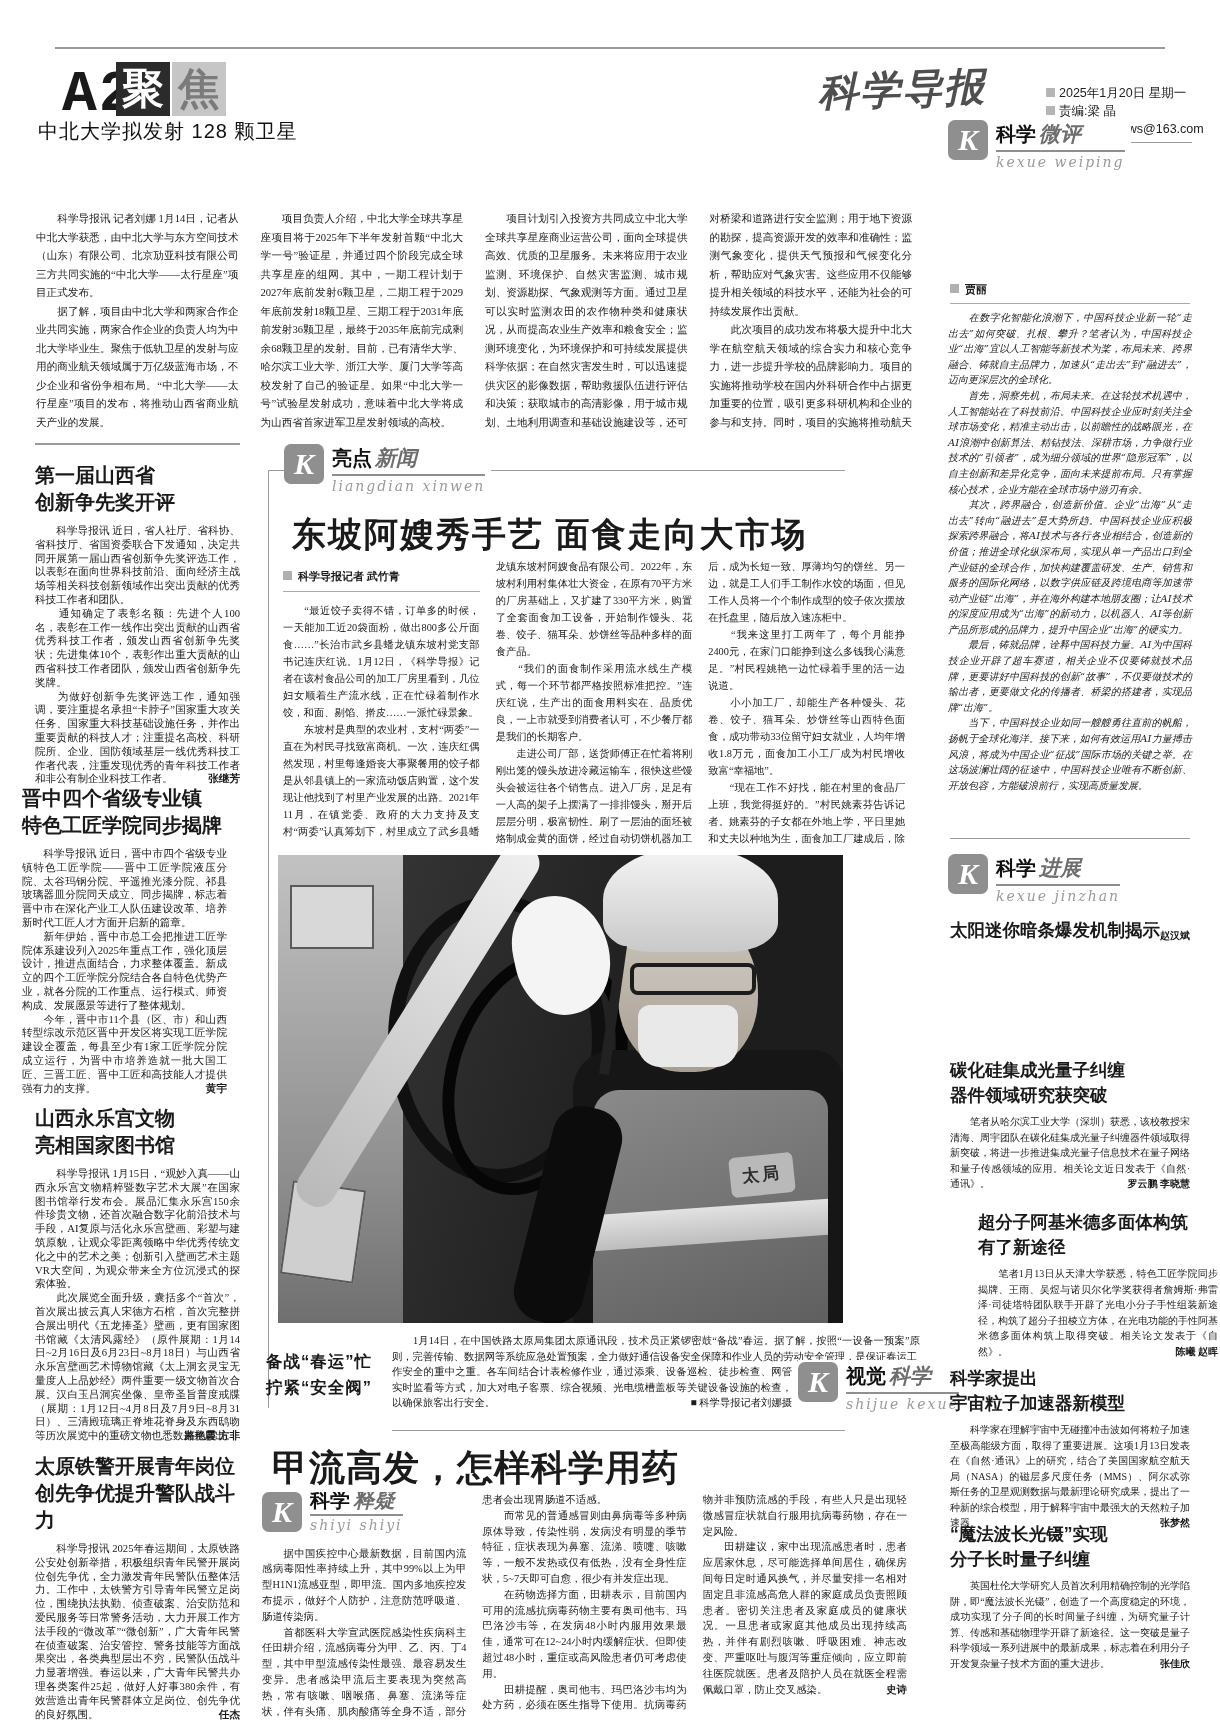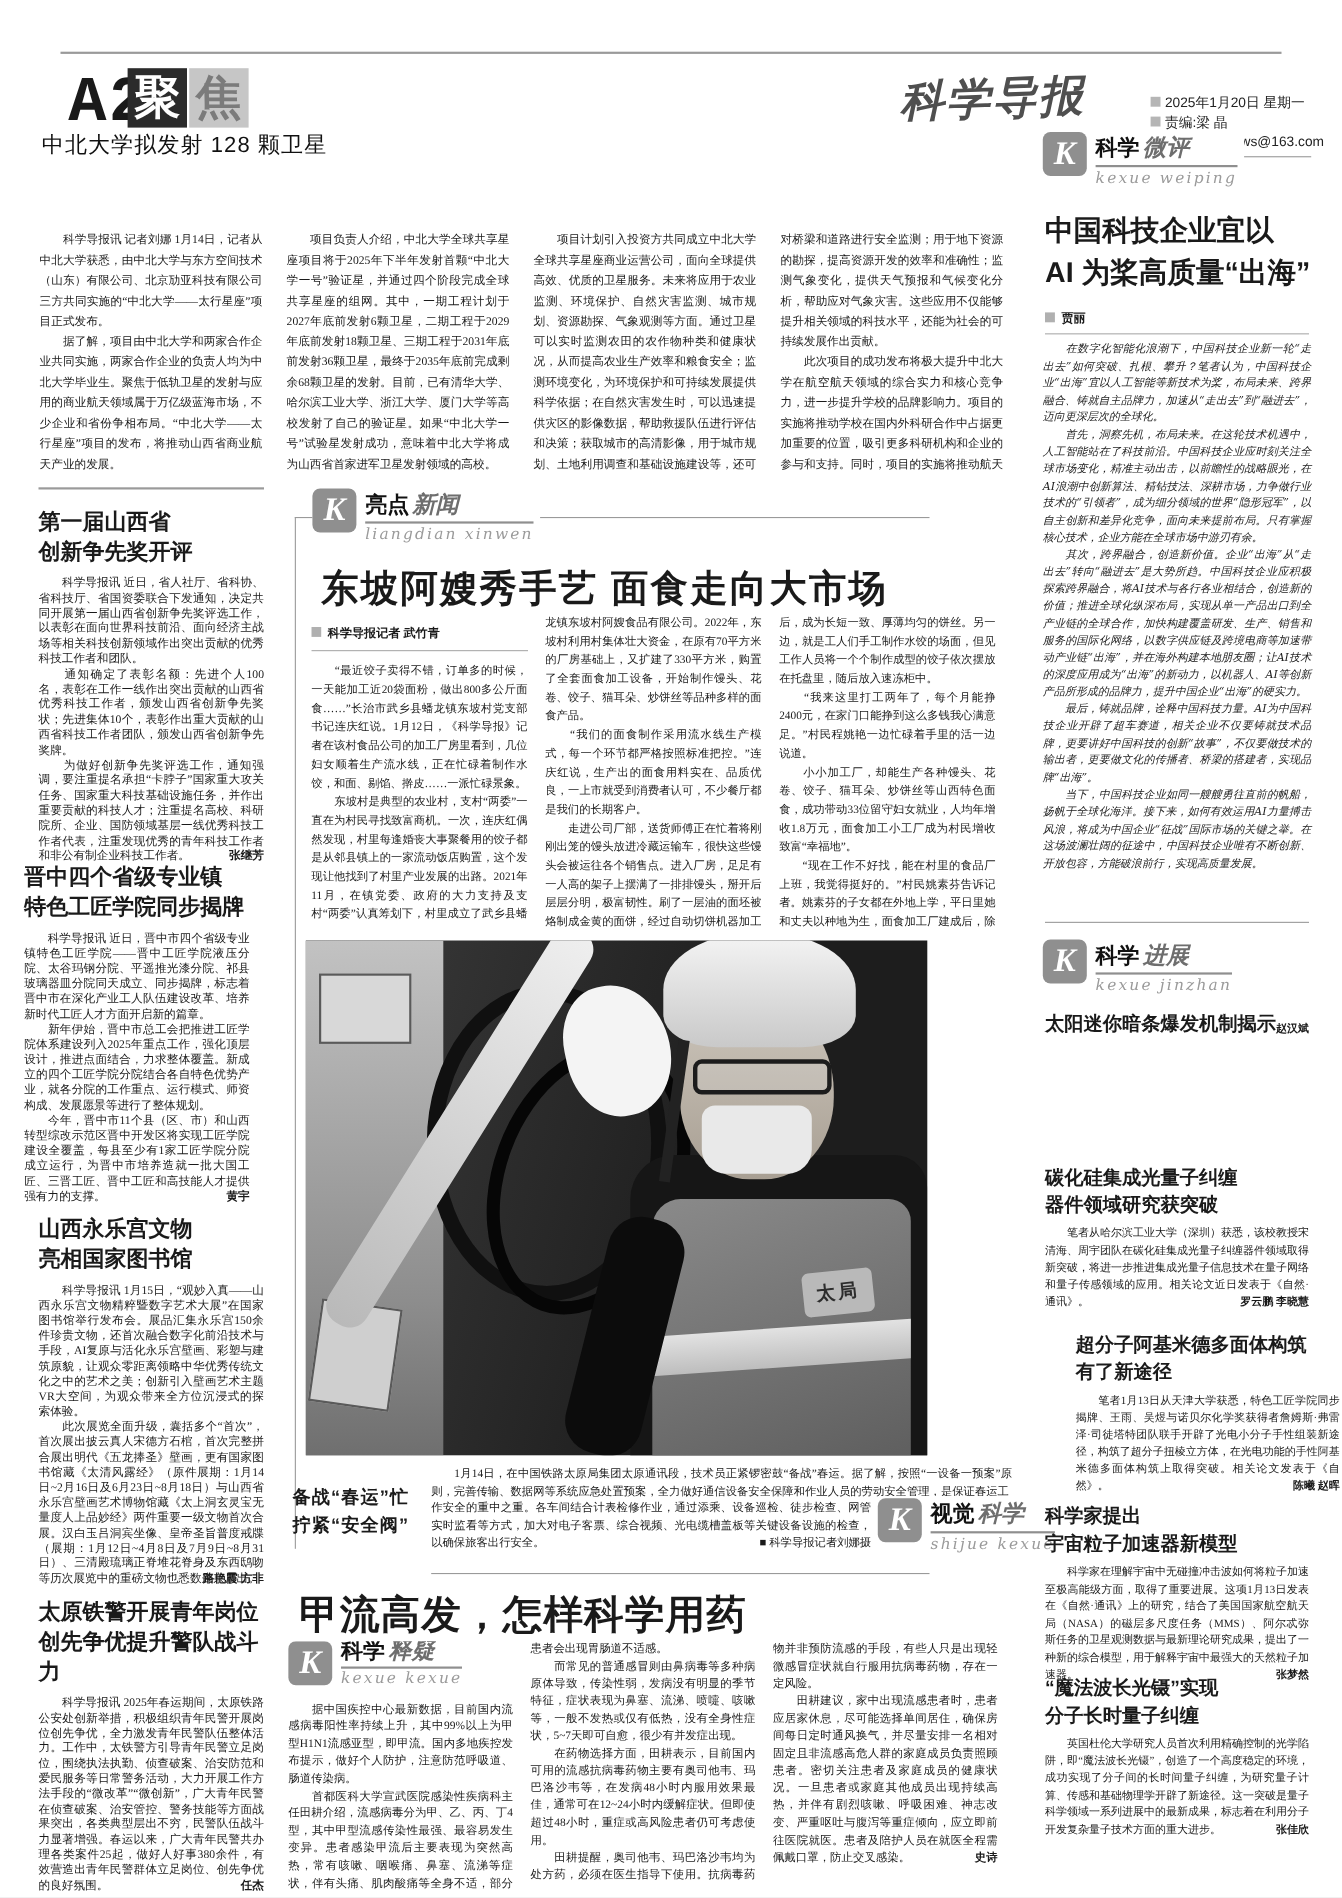--- a/index.html
+++ b/index.html
@@ -193,21 +193,21 @@
   </div>
 
   <div class="abs fluhead" style="left:272px;top:1444px;">甲流高发，怎样科学用药</div>
   <div class="abs" style="left:262px;top:1492px;width:645px;height:233px;">
     <div class="flucols">
       <div style="break-inside:avoid;margin-bottom:12px;">
         <div style="display:flex;align-items:flex-start;">
           <div class="kbox">K</div>
           <div class="klogo-right">
             <div class="klogo-title"><span class="klogo-prefix">科学</span><span class="klogo-script">释疑</span></div>
-            <div class="klogo-pinyin">kexue  kexue</div>
+            <div class="klogo-pinyin">shiyi  shiyi</div>
           </div>
         </div>
       </div>
       <div class="pre just">　　据中国疾控中心最新数据，目前国内流感病毒阳性率持续上升，其中99%以上为甲型H1N1流感亚型，即甲流。国内多地疾控发布提示，做好个人防护，注意防范呼吸道、肠道传染病。
 　　首都医科大学宣武医院感染性疾病科主任田耕介绍，流感病毒分为甲、乙、丙、丁4型，其中甲型流感传染性最强、最容易发生变异。患者感染甲流后主要表现为突然高热，常有咳嗽、咽喉痛、鼻塞、流涕等症状，伴有头痛、肌肉酸痛等全身不适，部分患者会出现胃肠道不适感。
 　　而常见的普通感冒则由鼻病毒等多种病原体导致，传染性弱，发病没有明显的季节特征，症状表现为鼻塞、流涕、喷嚏、咳嗽等，一般不发热或仅有低热，没有全身性症状，5~7天即可自愈，很少有并发症出现。
 　　在药物选择方面，田耕表示，目前国内可用的流感抗病毒药物主要有奥司他韦、玛巴洛沙韦等，在发病48小时内服用效果最佳，通常可在12~24小时内缓解症状。但即使超过48小时，重症或高风险患者仍可考虑使用。
 　　田耕提醒，奥司他韦、玛巴洛沙韦均为处方药，必须在医生指导下使用。抗病毒药物并非预防流感的手段，有些人只是出现轻微感冒症状就自行服用抗病毒药物，存在一定风险。
 　　田耕建议，家中出现流感患者时，患者应居家休息，尽可能选择单间居住，确保房间每日定时通风换气，并尽量安排一名相对固定且非流感高危人群的家庭成员负责照顾患者。密切关注患者及家庭成员的健康状况。一旦患者或家庭其他成员出现持续高热，并伴有剧烈咳嗽、呼吸困难、神志改变、严重呕吐与腹泻等重症倾向，应立即前往医院就医。患者及陪护人员在就医全程需佩戴口罩，防止交叉感染。</div>
       <div class="signline" style="margin-top:-15.8px;">史诗</div>
@@ -215,22 +215,20 @@
   </div>
 
   <div class="klogo" style="left:948px;top:118px;">
     <div class="kbox">K</div>
     <div class="klogo-right">
       <div class="klogo-title"><span class="klogo-prefix">科学</span><span class="klogo-script">微评</span></div>
       <div class="klogo-pinyin">kexue  weiping</div>
     </div>
   </div>
 
-  <div class="abs wphead pre" style="left:950px;top:190px;width:242px;">中国科技企业宜以
-AI 为桨高质量“出海”</div>
   <div class="abs byline" style="left:950px;top:272px;width:240px;"><span class="sq"></span><span>贾丽</span></div>
   <div class="abs wpbody pre just" style="left:948px;top:310px;width:244px;">　　在数字化智能化浪潮下，中国科技企业新一轮“走出去”如何突破、扎根、攀升？笔者认为，中国科技企业“出海”宜以人工智能等新技术为桨，布局未来、跨界融合、铸就自主品牌力，加速从“走出去”到“融进去”，迈向更深层次的全球化。
 　　首先，洞察先机，布局未来。在这轮技术机遇中，人工智能站在了科技前沿。中国科技企业应时刻关注全球市场变化，精准主动出击，以前瞻性的战略眼光，在AI浪潮中创新算法、精钻技法、深耕市场，力争做行业技术的“引领者”，成为细分领域的世界“隐形冠军”，以自主创新和差异化竞争，面向未来提前布局。只有掌握核心技术，企业方能在全球市场中游刃有余。
 　　其次，跨界融合，创造新价值。企业“出海”从“走出去”转向“融进去”是大势所趋。中国科技企业应积极探索跨界融合，将AI技术与各行各业相结合，创造新的价值；推进全球化纵深布局，实现从单一产品出口到全产业链的全球合作，加快构建覆盖研发、生产、销售和服务的国际化网络，以数字供应链及跨境电商等加速带动产业链“出海”，并在海外构建本地朋友圈；让AI技术的深度应用成为“出海”的新动力，以机器人、AI等创新产品所形成的品牌力，提升中国企业“出海”的硬实力。
 　　最后，铸就品牌，诠释中国科技力量。AI为中国科技企业开辟了超车赛道，相关企业不仅要铸就技术品牌，更要讲好中国科技的创新“故事”，不仅要做技术的输出者，更要做文化的传播者、桥梁的搭建者，实现品牌“出海”。
 　　当下，中国科技企业如同一艘艘勇往直前的帆船，扬帆于全球化海洋。接下来，如何有效运用AI力量搏击风浪，将成为中国企业“征战”国际市场的关键之举。在这场波澜壮阔的征途中，中国科技企业唯有不断创新、开放包容，方能破浪前行，实现高质量发展。</div>
 
   <div class="rule" style="left:950px;top:838px;width:240px;height:1px;"></div>
 
   <div class="klogo" style="left:948px;top:852px;">

